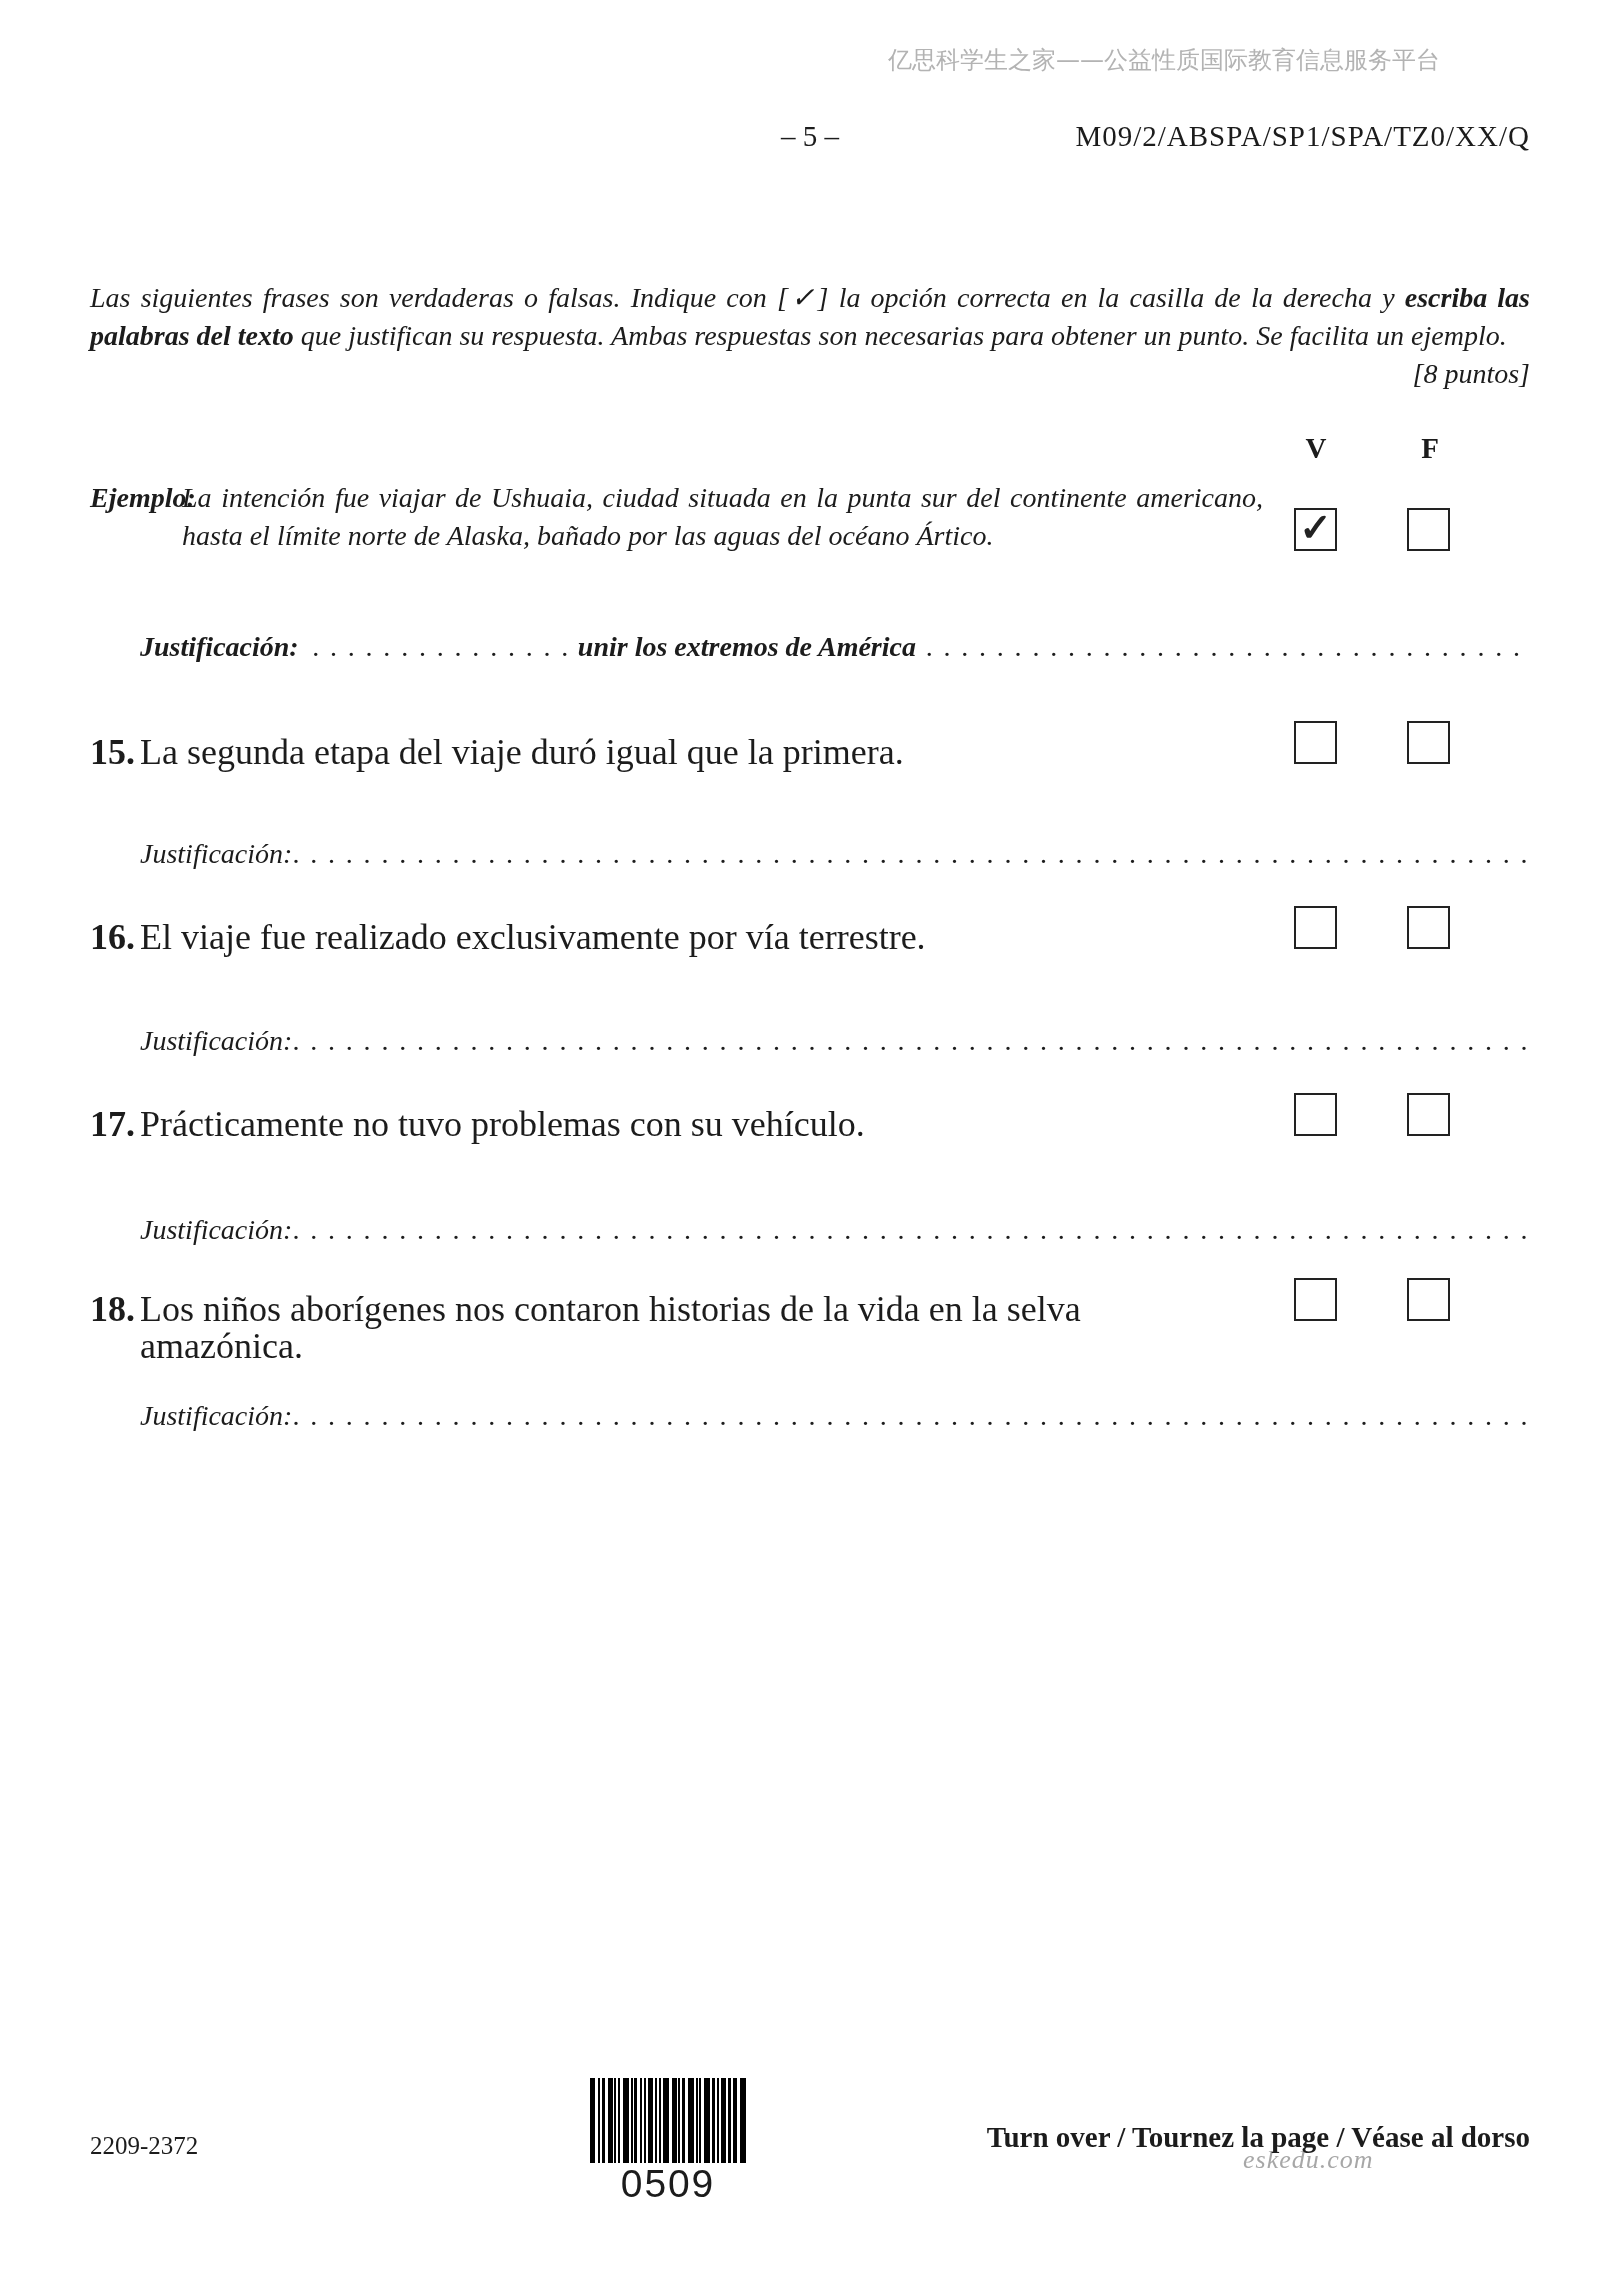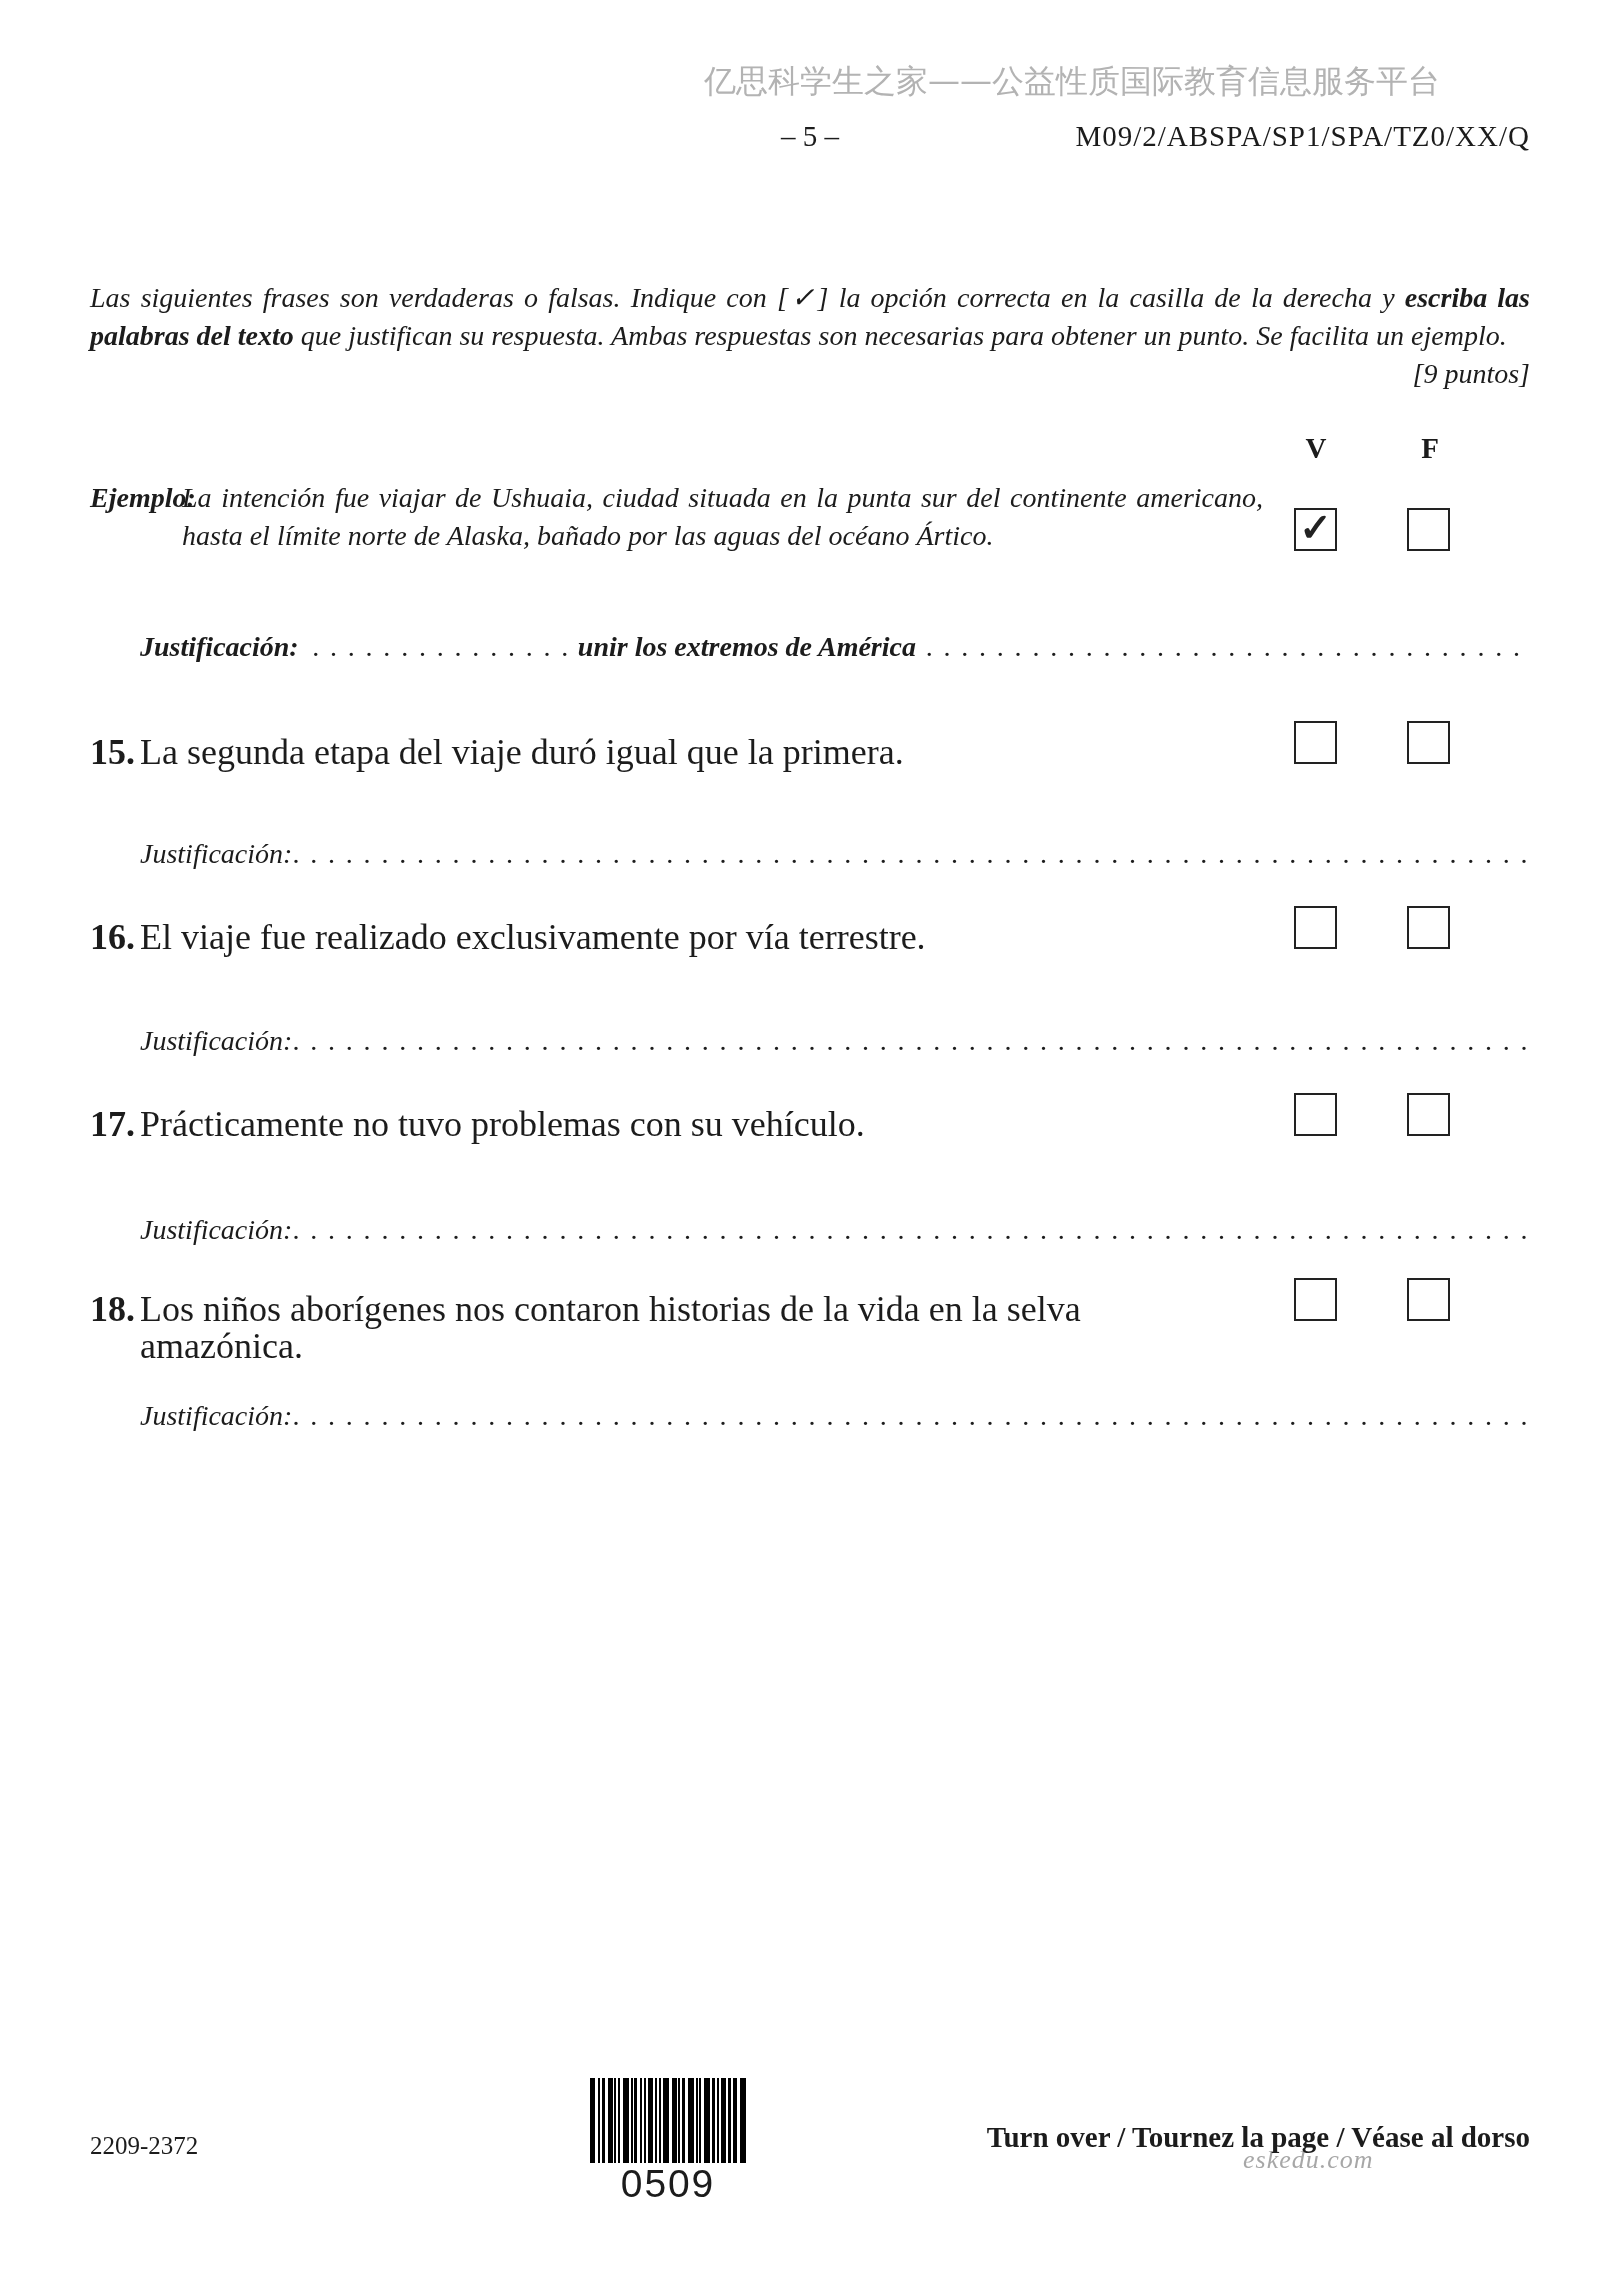--- a/index.html
+++ b/index.html
@@ -9,23 +9,22 @@
     background:#ffffff;
     font-family:"Liberation Serif", serif;
     color:#1c1c1c;
     overflow:hidden;
     margin:0 auto;
   }
   .abs{position:absolute;left:90px;right:90px;}
 
   .cn-watermark{
     position:absolute;top:44px;right:180px;
-    font-size:32px;color:#b3b3b3;letter-spacing:0px;
+    font-size:24px;color:#b3b3b3;letter-spacing:0px;
     font-family:"DejaVu Sans", sans-serif;
-    margin-top:16px;
   }
 
   .head-row{top:120px;height:39px;}
   .page-num{position:absolute;left:691px;font-size:29px;}
   .exam-code{position:absolute;right:0;font-size:29px;letter-spacing:1px;}
 
   .doc-title{top:192px;font-size:30px;font-weight:bold;letter-spacing:0.5px;}
 
   .instructions{
     top:279px;font-size:28px;line-height:38px;
@@ -99,21 +98,21 @@
   <div class="cn-watermark">亿思科学生之家——公益性质国际教育信息服务平台</div>
 
   <div class="abs head-row">
     <span class="page-num">– 5 –</span>
     <span class="exam-code">M09/2/ABSPA/SP1/SPA/TZ0/XX/Q</span>
   </div>
 
 
   <div class="abs instructions">
     <span>Las siguientes frases son verdaderas o falsas.  Indique con [✓] la opción correcta en la casilla de la derecha y </span><span class="instr-bold">escriba las palabras del texto</span><span> que justifican su respuesta.  Ambas respuestas son necesarias para obtener un punto.  Se facilita un ejemplo.</span>
-    <span class="points">[9 puntos]</span>
+    <span class="points">[8 puntos]</span>
   </div>
 
   <div class="abs vf-head">
     <span class="vf-v">V</span>
     <span class="vf-f">F</span>
   </div>
 
   <div class="abs example-row">
     <span class="ex-label">Ejemplo:</span>
     <div class="ex-text">La intención fue viajar de Ushuaia, ciudad situada en la punta sur del continente americano, hasta el límite norte de Alaska, bañado por las aguas del océano Ártico.</div>

